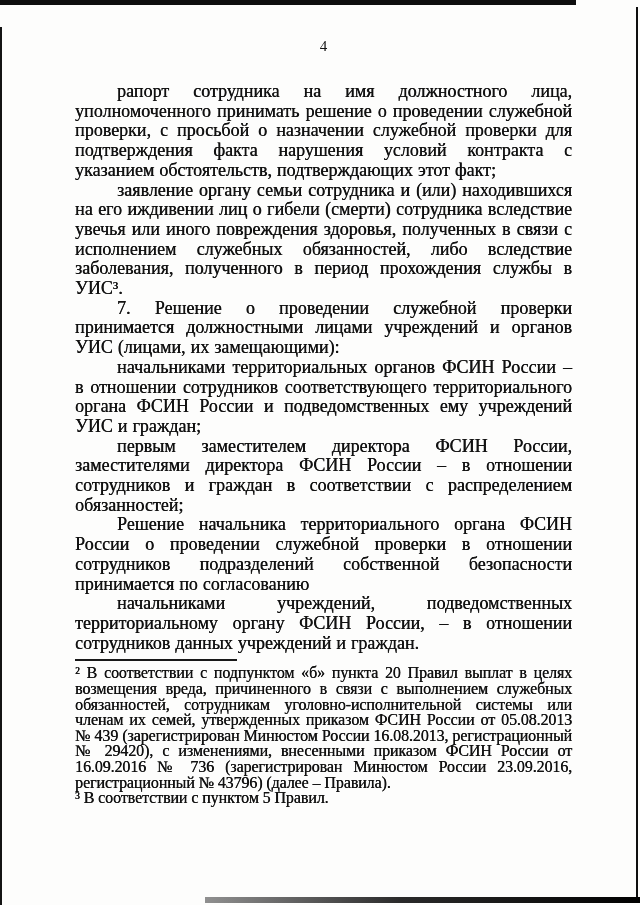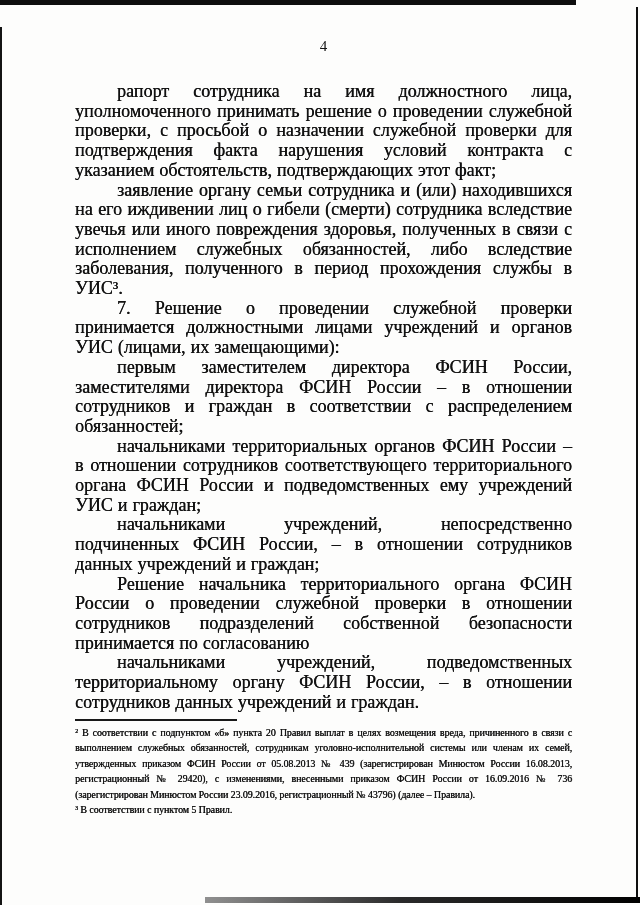--- a/index.html
+++ b/index.html
@@ -66,21 +66,21 @@
     word-spacing: 0.5px;
   }
   .footnote-sep {
     margin-top: 6px;
     width: 162px;
     height: 2px;
     background: #191919;
   }
   .footnotes {
     margin-top: 4px;
-    font-size: 10px;
+    font-size: 16px;
     line-height: 15.6px;
     text-align: justify;
     letter-spacing: -0.1px;
     text-shadow: 0.3px 0 0 #121212;
   }
   .fn { margin: 0; }
 </style>
 </head>
 <body>
 
@@ -90,23 +90,22 @@
   <div class="edge-right"></div>
   <div class="edge-bottom"></div>
 
   <div class="content">
     <div class="page-number">4</div>
 
     <div class="body-text">
       <p class="para">рапорт сотрудника на имя должностного лица, уполномоченного принимать решение о проведении служебной проверки, с просьбой о назначении служебной проверки для подтверждения факта нарушения условий контракта с указанием обстоятельств, подтверждающих этот факт;</p>
       <p class="para">заявление органу семьи сотрудника и (или) находившихся на его иждивении лиц о гибели (смерти) сотрудника вследствие увечья или иного повреждения здоровья, полученных в связи с исполнением служебных обязанностей, либо вследствие заболевания, полученного в период прохождения службы в УИС³.</p>
       <p class="para">7. Решение о проведении служебной проверки принимается должностными лицами учреждений и органов УИС (лицами, их замещающими):</p>
+      <p class="para">начальниками территориальных органов ФСИН России – в отношении сотрудников соответствующего территориального органа ФСИН России и подведомственных ему учреждений УИС и граждан;</p>
       <p class="para">первым заместителем директора ФСИН России, заместителями директора ФСИН России – в отношении сотрудников и граждан в соответствии с распределением обязанностей;</p>
-      <p class="para">начальниками территориальных органов ФСИН России – в отношении сотрудников соответствующего территориального органа ФСИН России и подведомственных ему учреждений УИС и граждан;</p>
-      <p class="para">начальниками учреждений, непосредственно подчиненных ФСИН России, – в отношении сотрудников данных учреждений и граждан;</p>
       <p class="para">Решение начальника территориального органа ФСИН России о проведении служебной проверки в отношении сотрудников подразделений собственной безопасности принимается по согласованию</p>
       <p class="para">начальниками учреждений, подведомственных территориальному органу ФСИН России, – в отношении сотрудников данных учреждений и граждан.</p>
     </div>
 
     <div class="footnote-sep"></div>
 
     <div class="footnotes">
       <p class="fn">² В соответствии с подпунктом «б» пункта 20 Правил выплат в целях возмещения вреда, причиненного в связи с выполнением служебных обязанностей, сотрудникам уголовно-исполнительной системы или членам их семей, утвержденных приказом ФСИН России от 05.08.2013 № 439 (зарегистрирован Минюстом России 16.08.2013, регистрационный № 29420), с изменениями, внесенными приказом ФСИН России от 16.09.2016 № 736 (зарегистрирован Минюстом России 23.09.2016, регистрационный № 43796) (далее – Правила).</p>
       <p class="fn">³ В соответствии с пунктом 5 Правил.</p>
     </div>

